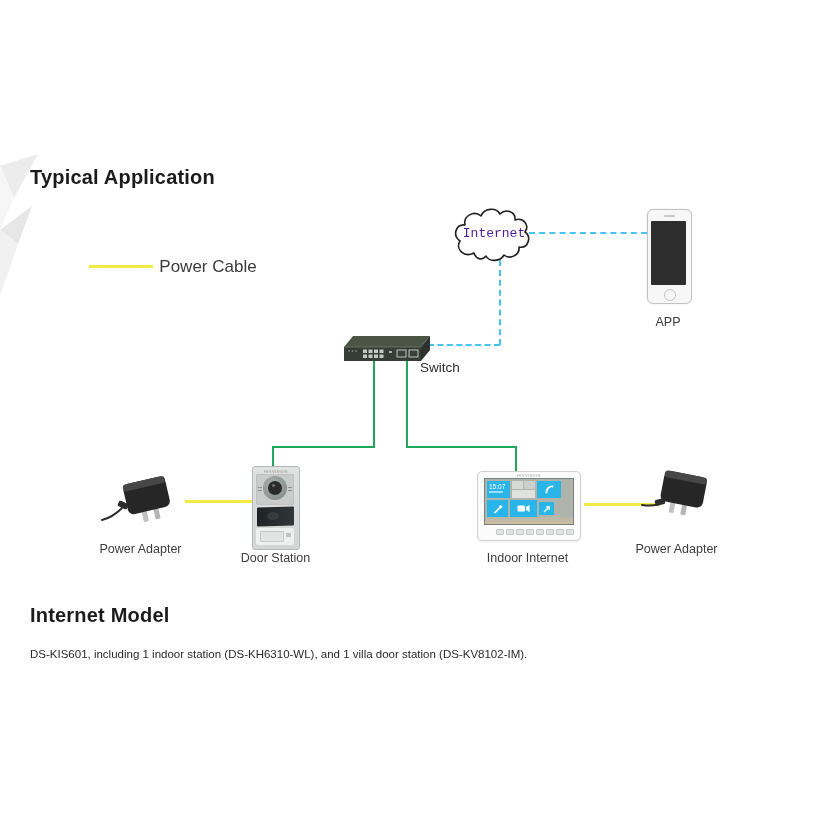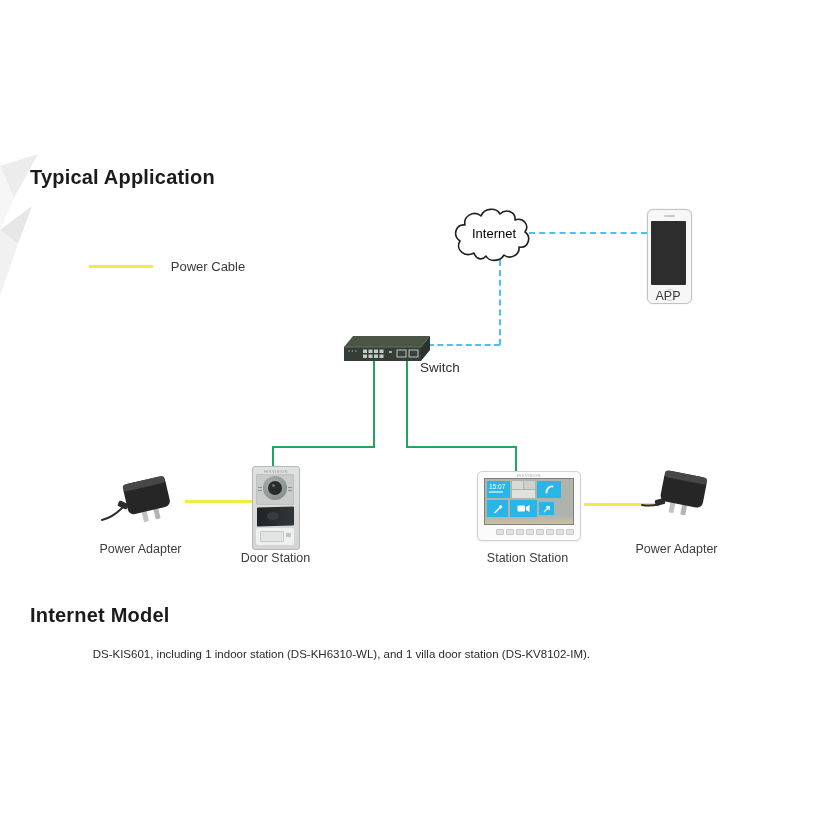--- a/index.html
+++ b/index.html
@@ -9,30 +9,30 @@
   .h-title{position:absolute;font-size:20px;font-weight:700;color:#1b1b1b;letter-spacing:.2px;}
   .body-text{position:absolute;font-size:11.5px;color:#2a2a2a;}
   .dev-label{position:absolute;font-size:12.5px;color:#3c3c3c;text-align:center;}
   
   .legend{position:absolute;left:89px;top:254px;width:220px;}
   .lg-row{display:flex;align-items:center;height:25px;}
   .lg-line{width:64px;flex:0 0 64px;}
   .lg-yellow{height:3px;background:#f3ea43;}
   .lg-green{height:2px;background:#1fa85c;}
   .lg-wifi{height:0;border-top:2px dashed #45c3f2;}
-  .lg-label{width:110px;text-align:center;font-size:13px;color:#3a3a3a;}
+  .lg-label{width:110px;text-align:center;font-size:17px;color:#3a3a3a;}
   
   .ln-yellow{position:absolute;height:3px;background:#f3ea43;}
   .ln-green-h{position:absolute;height:2px;background:#1fa85c;}
   .ln-green-v{position:absolute;width:2px;background:#1fa85c;}
   .ln-wifi-h{position:absolute;height:0;border-top:2px dashed #45c3f2;}
   .ln-wifi-v{position:absolute;width:0;border-left:2px dashed #45c3f2;}
   
   .cloud-wrap{position:absolute;left:454px;top:204px;width:80px;height:64px;}
-  .cloud-text{position:absolute;left:0;top:22px;width:80px;text-align:center;font-size:13px;color:#000000;}
+  .cloud-text{position:absolute;left:0;top:22px;width:80px;text-align:center;font-size:13px;color:#4c1d95;font-family:Liberation Mono, monospace;}
   
   .phone{position:absolute;left:647px;top:209px;width:43px;height:93px;background:#f7f7f7;
          border:1px solid #c3c3c3;border-radius:6px;box-shadow:0 0 2px rgba(0,0,0,.12);}
   .phone-speaker{position:absolute;left:16px;top:5px;width:11px;height:2px;background:#c9c9c9;border-radius:1px;}
   .phone-screen{position:absolute;left:3px;top:11px;width:35px;height:64px;background:#2d2d2d;border-radius:1px;}
   .phone-home{position:absolute;left:16px;top:79px;width:10px;height:10px;border:1px solid #c3c3c3;border-radius:50%;}
   
   .door{position:absolute;left:252px;top:466px;width:46px;height:82px;background:linear-gradient(#e0e2e1,#d3d5d4);
         border:1px solid #b4b7b6;border-radius:3px;}
   .door-brand{position:absolute;left:0;top:2px;width:100%;text-align:center;font-size:4px;color:#8f9392;letter-spacing:.4px;}
@@ -108,21 +108,21 @@
                C 28 57 22 55 20 49 Z" fill="#ffffff" stroke="#1f1f1f" stroke-width="1.6" stroke-linejoin="round"></path>
     </svg>
     <div class="cloud-text">Internet</div>
   </div>
 
   <div class="phone">
     <div class="phone-speaker"></div>
     <div class="phone-screen"></div>
     <div class="phone-home"></div>
   </div>
-  <div class="dev-label" style="left:640px;top:289px;width:56px;text-align:center;">APP</div>
+  <div class="dev-label" style="left:640px;top:315px;width:56px;text-align:center;">APP</div>
 
   <svg class="svg-abs" style="left:344px;top:334px;" width="86" height="30" viewBox="0 0 86 30">
     <polygon points="9,2 86,2 77,13 0,13" fill="#4b5546"></polygon>
     <polygon points="77,13 86,2 86,16 77,27" fill="#2c322c"></polygon>
     <rect x="0" y="13" width="77" height="14" fill="#363d36"></rect>
     <line x1="0" y1="13" x2="77" y2="13" stroke="#6d7a64" stroke-width="0.8"></line>
     <circle cx="5" cy="17" r="0.8" fill="#9aa39a"></circle>
     <circle cx="8.5" cy="17" r="0.8" fill="#9aa39a"></circle>
     <circle cx="12" cy="17" r="0.8" fill="#9aa39a"></circle>
     <g fill="#c3cac3">
@@ -210,21 +210,21 @@
       <span class="indoor-btn"></span>
       <span class="indoor-btn"></span>
       <span class="indoor-btn"></span>
       <span class="indoor-btn"></span>
       <span class="indoor-btn"></span>
       <span class="indoor-btn"></span>
       <span class="indoor-btn"></span>
       <span class="indoor-btn"></span>
     </div>
   </div>
-  <div class="dev-label" style="left:470px;top:551px;width:115px;">Station Station</div>
+  <div class="dev-label" style="left:470px;top:551px;width:115px;">Indoor Internet</div>
 
   <svg class="svg-abs" style="left:98px;top:470px;" width="82" height="62" viewBox="0 0 82 62">
     <path d="M4 50 C12 48 18 44 24 38" fill="none" stroke="#2b2b2b" stroke-width="2" stroke-linecap="round"></path>
     <rect x="20" y="32" width="10" height="6" rx="1.5" fill="#2b2b2b" transform="rotate(24 25 35)"></rect>
     <g transform="rotate(-13 48 25)">
       <rect x="40" y="40" width="5" height="11" rx="1" fill="#c2c2c2"></rect>
       <rect x="52" y="40" width="5" height="11" rx="1" fill="#b5b5b5"></rect>
       <rect x="27" y="10" width="43" height="31" rx="6" fill="#262626"></rect>
       <rect x="27" y="10" width="43" height="7" rx="3.5" fill="#474747"></rect>
     </g>
@@ -237,15 +237,15 @@
     <g transform="rotate(11 45 28)">
       <rect x="33" y="42" width="5" height="11" rx="1" fill="#c2c2c2"></rect>
       <rect x="45" y="42" width="5" height="11" rx="1" fill="#b5b5b5"></rect>
       <rect x="22" y="12" width="43" height="31" rx="6" fill="#262626"></rect>
       <rect x="22" y="12" width="43" height="7" rx="3.5" fill="#474747"></rect>
     </g>
   </svg>
   <div class="dev-label" style="left:619px;top:542px;width:115px;">Power Adapter</div>
 
   <div class="h-title" style="left:30px;top:604px;">Internet Model</div>
-  <div class="body-text" style="left:30px;top:648px;width:560px;text-align:right;">DS-KIS601, including 1 indoor station (DS-KH6310-WL), and 1 villa door station (DS-KV8102-IM).</div>
+  <div class="body-text" style="left:30px;top:648px;width:560px;">DS-KIS601, including 1 indoor station (DS-KH6310-WL), and 1 villa door station (DS-KV8102-IM).</div>
 
 </div>
 
 </body></html>

